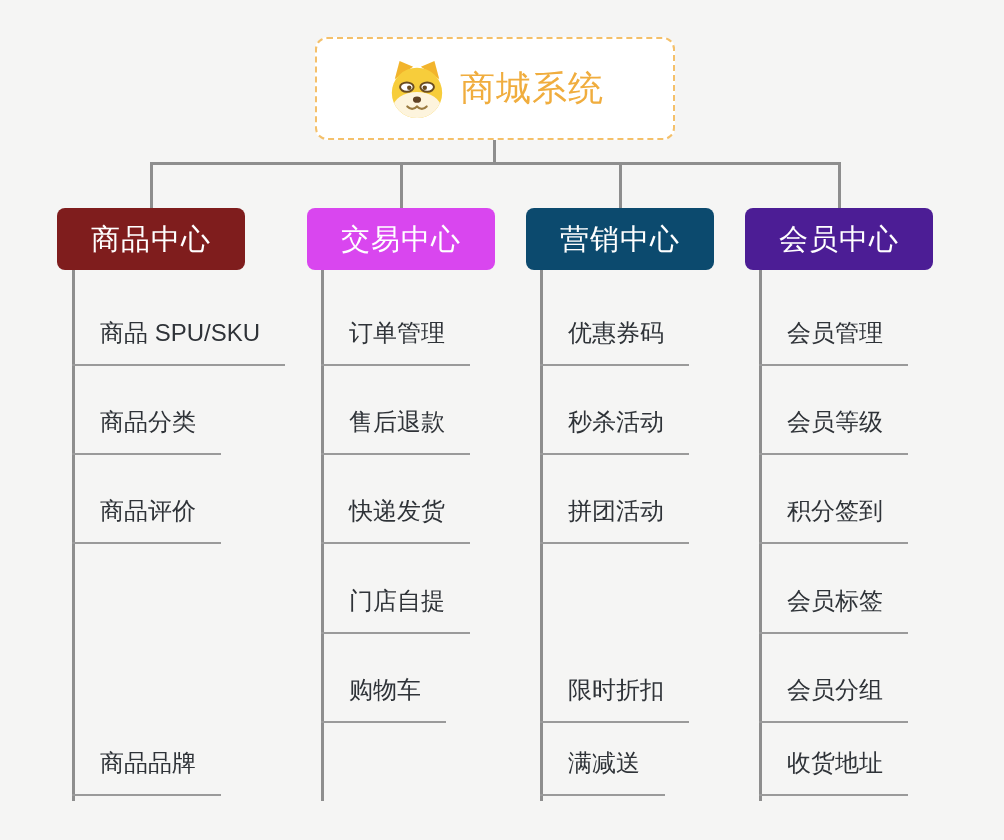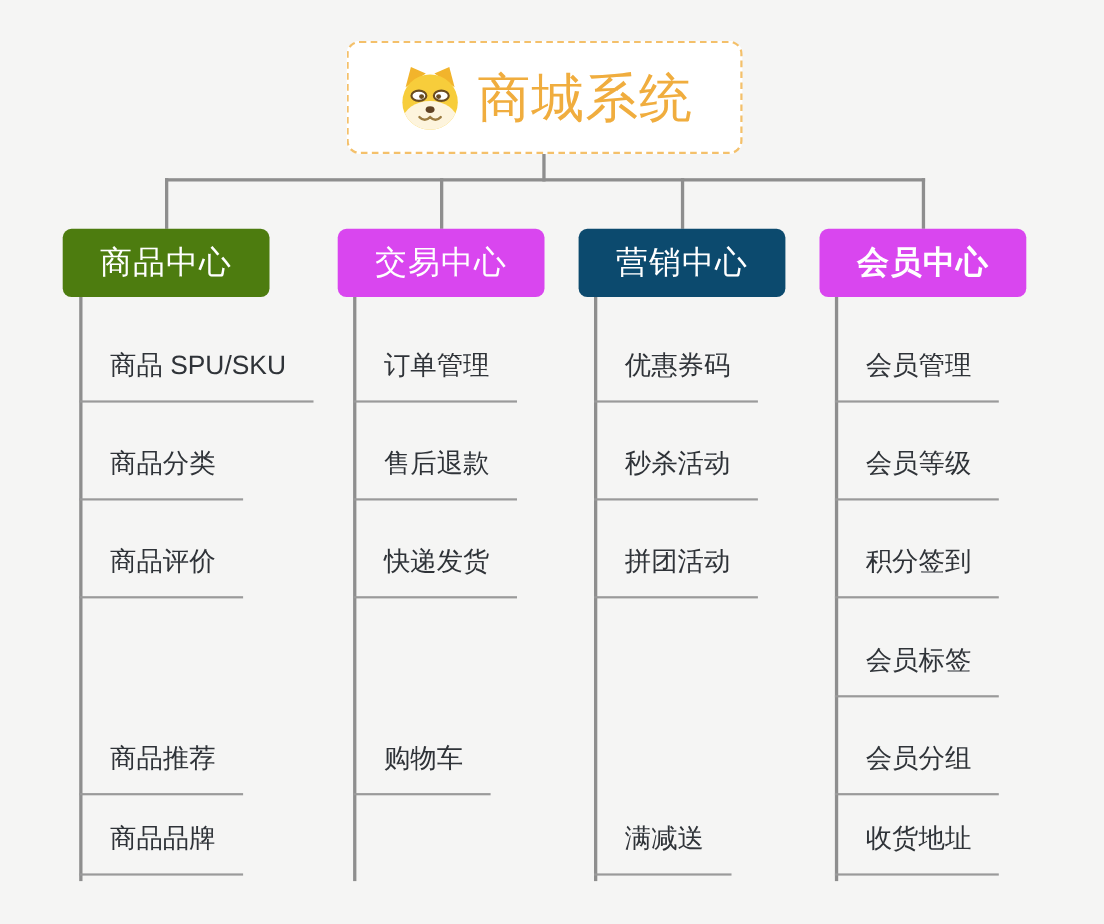--- a/index.html
+++ b/index.html
@@ -38,21 +38,21 @@
     background: #ffffff;
     border: 2px dashed #f4c06a;
     border-radius: 12px;
     box-sizing: border-box;
     display: flex;
     align-items: center;
     justify-content: center;
     gap: 12px;
   }
   .root-title {
-    font-size: 48px;
+    font-size: 35px;
     font-weight: 500;
     color: #f0ad3e;
     letter-spacing: 1px;
     white-space: nowrap;
   }
   .doge { width: 62px; height: 62px; flex: 0 0 auto; }
 
   
   .branch-header {
     position: absolute;
@@ -122,39 +122,40 @@
       <ellipse cx="21.5" cy="30" rx="7" ry="4.8" fill="#ffffff" stroke="#6a4c20" stroke-width="2"></ellipse>
       <circle cx="24" cy="30.8" r="2.3" fill="#6a4c20"></circle>
       <ellipse cx="42.5" cy="30" rx="7" ry="4.8" fill="#ffffff" stroke="#6a4c20" stroke-width="2"></ellipse>
       <circle cx="40" cy="30.8" r="2.3" fill="#6a4c20"></circle>
       <ellipse cx="32" cy="43" rx="4.2" ry="3.2" fill="#604224"></ellipse>
       <path d="M22 50 Q27 55 32 50 Q37 55 42 50" fill="none" stroke="#9a7a40" stroke-width="2.2" stroke-linecap="round"></path>
     </svg>
     <span class="root-title" style="color: rgb(240, 173, 62);">商城系统</span>
   </div>
 
-  <div class="branch-header bh-0" style="background: #4d7c0f;">商品中心</div>
+  <div class="branch-header bh-0" style="background: #7f1d1d;">商品中心</div>
   <div class="branch-header bh-1" style="background: #d946ef;">交易中心</div>
   <div class="branch-header bh-2" style="background: #0c4a6e;">营销中心</div>
-  <div class="branch-header bh-3" style="background: #d946ef; font-weight: bold;">会员中心</div>
+  <div class="branch-header bh-3" style="background: #4c1d95;">会员中心</div>
 
   <div class="leaf col-0 row-0">商品 SPU/SKU</div>
   <div class="leaf col-0 row-1">商品分类</div>
   <div class="leaf col-0 row-2">商品评价</div>
-  <div class="leaf col-0 row-4">商品推荐</div>
   <div class="leaf col-0 row-5">商品品牌</div>
 
   <div class="leaf col-1 row-0">订单管理</div>
   <div class="leaf col-1 row-1">售后退款</div>
   <div class="leaf col-1 row-2">快递发货</div>
+  <div class="leaf col-1 row-3">门店自提</div>
   <div class="leaf col-1 row-4">购物车</div>
 
   <div class="leaf col-2 row-0">优惠券码</div>
   <div class="leaf col-2 row-1">秒杀活动</div>
   <div class="leaf col-2 row-2">拼团活动</div>
+  <div class="leaf col-2 row-4">限时折扣</div>
   <div class="leaf col-2 row-5">满减送</div>
 
   <div class="leaf col-3 row-0">会员管理</div>
   <div class="leaf col-3 row-1">会员等级</div>
   <div class="leaf col-3 row-2">积分签到</div>
   <div class="leaf col-3 row-3">会员标签</div>
   <div class="leaf col-3 row-4">会员分组</div>
   <div class="leaf col-3 row-5">收货地址</div>
 
 </div>

